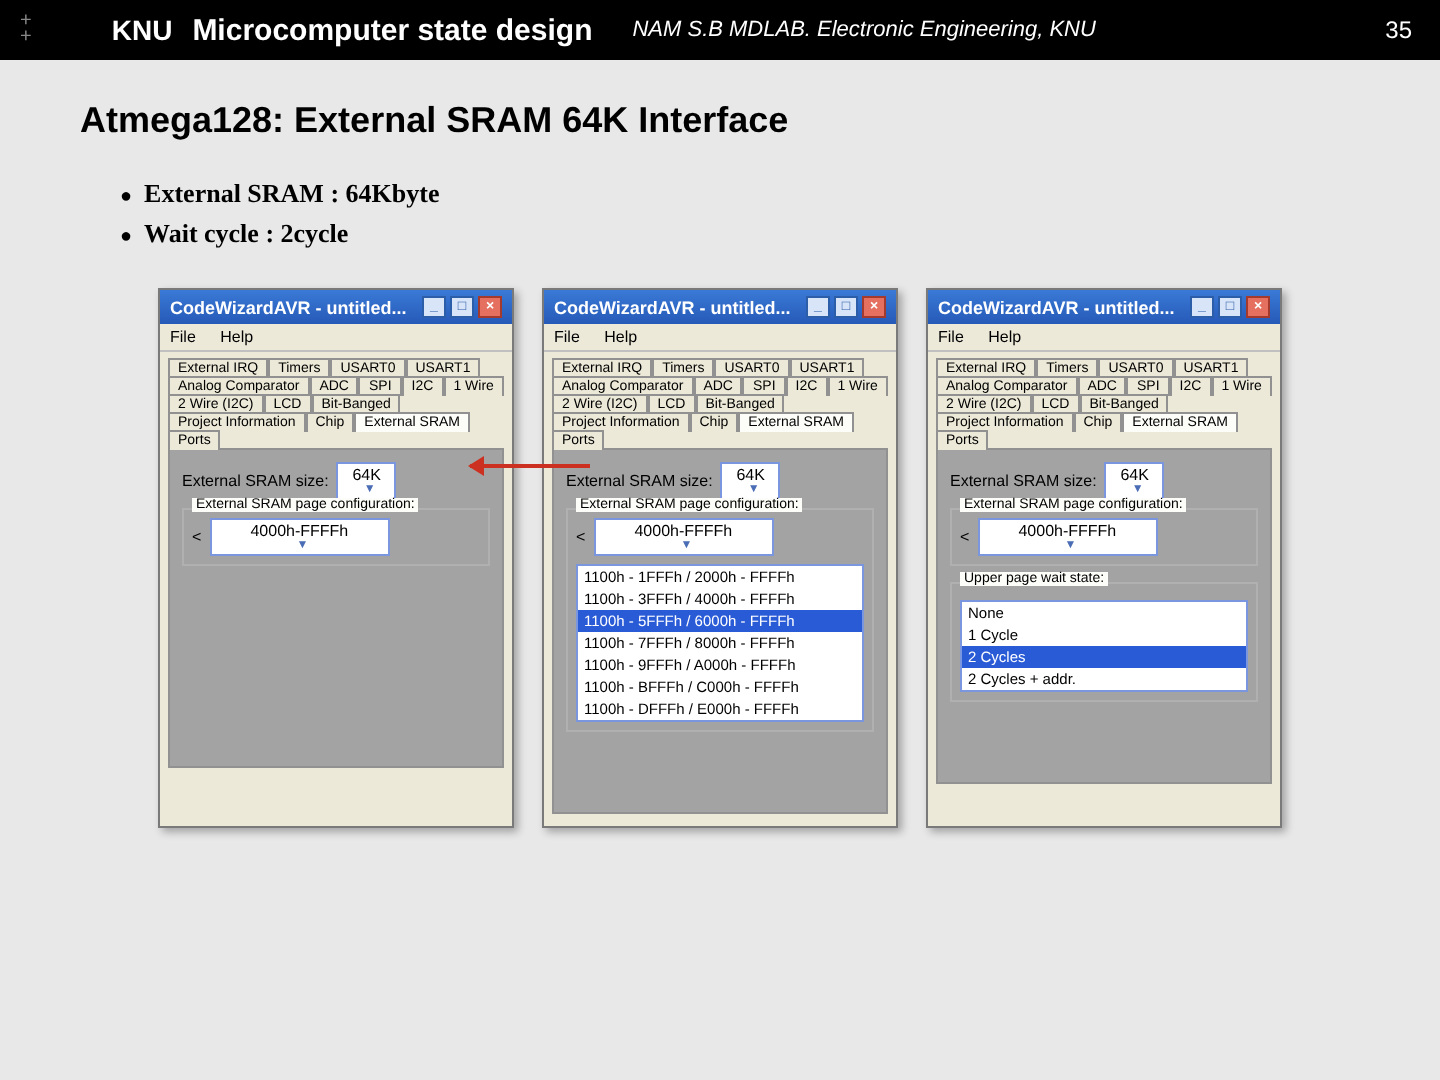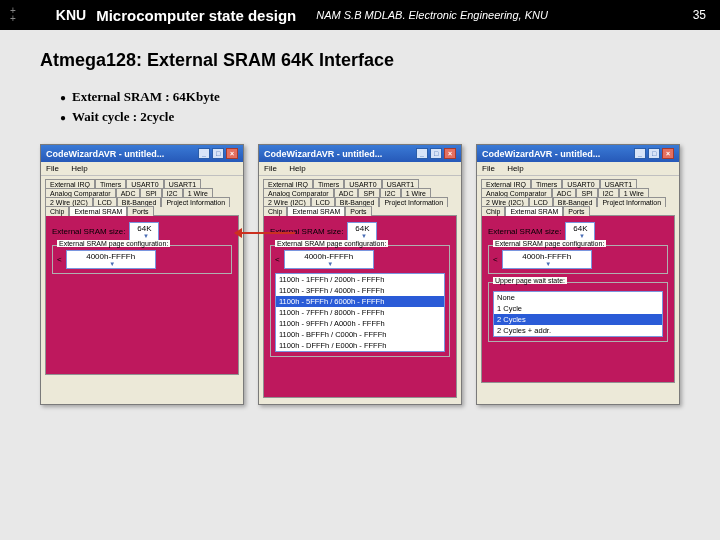--- a/index.html
+++ b/index.html
@@ -10,31 +10,31 @@
   .logo-text { color: #fff; font-weight: bold; font-size: 14px; padding-left: 36px; }
   .title-text { color: #fff; font-weight: bold; font-size: 15px; margin-left: 10px; }
   .subtitle { color: #fff; font-style: italic; font-size: 11px; margin-left: 20px; }
   .pagenum { position: absolute; right: 14px; color: #fff; font-size: 12px; }
   .content { padding: 20px 40px; }
   .heading { font-size: 18px; font-weight: bold; margin-bottom: 16px; }
   .bullets { list-style: none; margin-left: 20px; margin-bottom: 18px; }
   .bullets li { font-size: 13px; font-weight: bold; line-height: 1.5; font-family: Liberation Serif, serif; }
   .bullets li::before { content: "\25CF"; margin-right: 6px; font-size: 10px; }
   .panels { display: flex; gap: 14px; justify-content: center; position: relative; }
-  .wiz { width: 204px; background: #ece9d8; border: 1px solid #7a7a7a; font-size: 8px; box-shadow: 2px 2px 4px rgba(0,0,0,0.3); }
+  .wiz { width: 178px; background: #ece9d8; border: 1px solid #7a7a7a; font-size: 8px; box-shadow: 2px 2px 4px rgba(0,0,0,0.3); }
   .titlebar { background: linear-gradient(#3a7ad6,#2659b8); color: #fff; padding: 3px 5px; display: flex; align-items: center; justify-content: space-between; font-size: 9px; font-weight: bold; }
   .tb-icons { display: flex; gap: 2px; }
   .tb-btn { width: 12px; height: 11px; background: #d8e4f8; border: 1px solid #2b5da8; font-size: 7px; text-align: center; line-height: 9px; color: #2b5da8; }
   .tb-btn.close { background: #e57060; color: #fff; border-color: #a43a2e; }
   .menu { padding: 2px 5px; font-size: 8px; border-bottom: 1px solid #c0c0c0; }
   .menu span { margin-right: 10px; }
   .tabs { padding: 3px 4px 0; display: flex; flex-wrap: wrap; gap: 0px; }
   .tab { background: #ece9d8; border: 1px solid #919191; border-bottom: none; padding: 1px 4px; font-size: 7px; margin-bottom: -1px; }
   .tab.active { background: #fcfcf8; position: relative; z-index: 2; }
-  .tabbody { border: 1px solid #919191; margin: 0 4px 6px; padding: 6px 6px 40px; background: #be185d; min-height: 160px; }
+  .tabbody { border: 1px solid #919191; margin: 0 4px 6px; padding: 6px 6px 40px; background: #a3a3a3; min-height: 160px; }
   .fieldrow { display: flex; align-items: center; margin-bottom: 4px; font-size: 8px; gap: 4px; }
   .select { background: #fff; border: 1px solid #7a96df; padding: 1px 3px; font-size: 8px; display: inline-flex; align-items: center; justify-content: space-between; min-width: 30px; flex-direction: column; }
   .select .arrow { font-size: 6px; color: #4a6db5; margin-left: 3px; }
   .group { border: 1px solid #b0b0b0; padding: 4px; margin-top: 2px; position: relative; }
   .group-label { position: absolute; top: -6px; left: 4px; background: #fcfcf8; padding: 0 2px; font-size: 7px; }
   .addrrow { display: flex; align-items: center; font-size: 8px; gap: 4px; }
   .listbox { background: #fff; border: 1px solid #7a96df; margin-top: 4px; font-size: 7.5px; }
   .listitem { padding: 1px 3px; white-space: nowrap; }
   .listitem.selected { background: #2a5bd7; color: #fff; }
   .arrow-left { position: absolute; top: 88px; left: 195px; width: 60px; height: 2px; background: #cc3020; }

